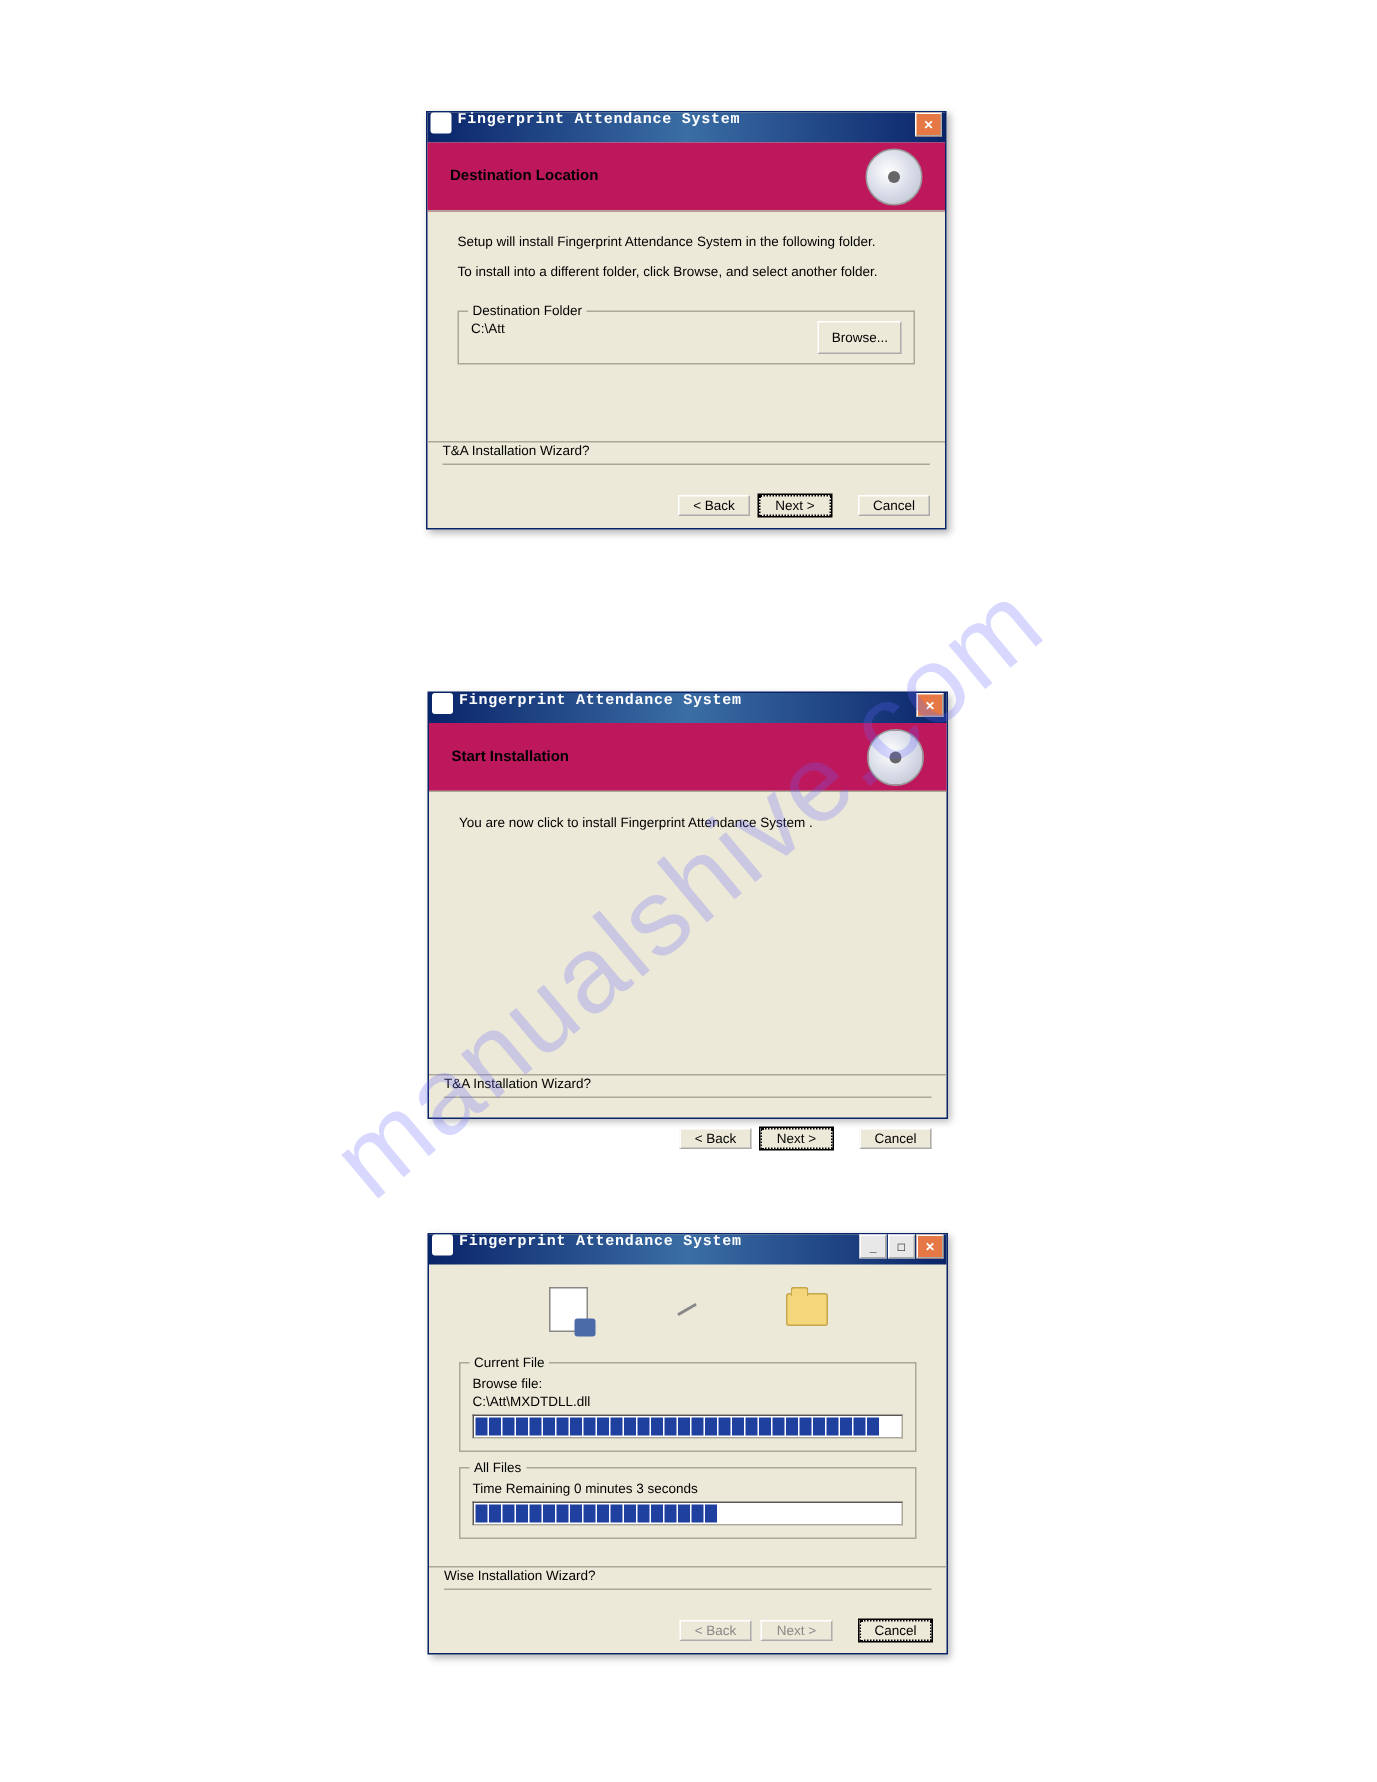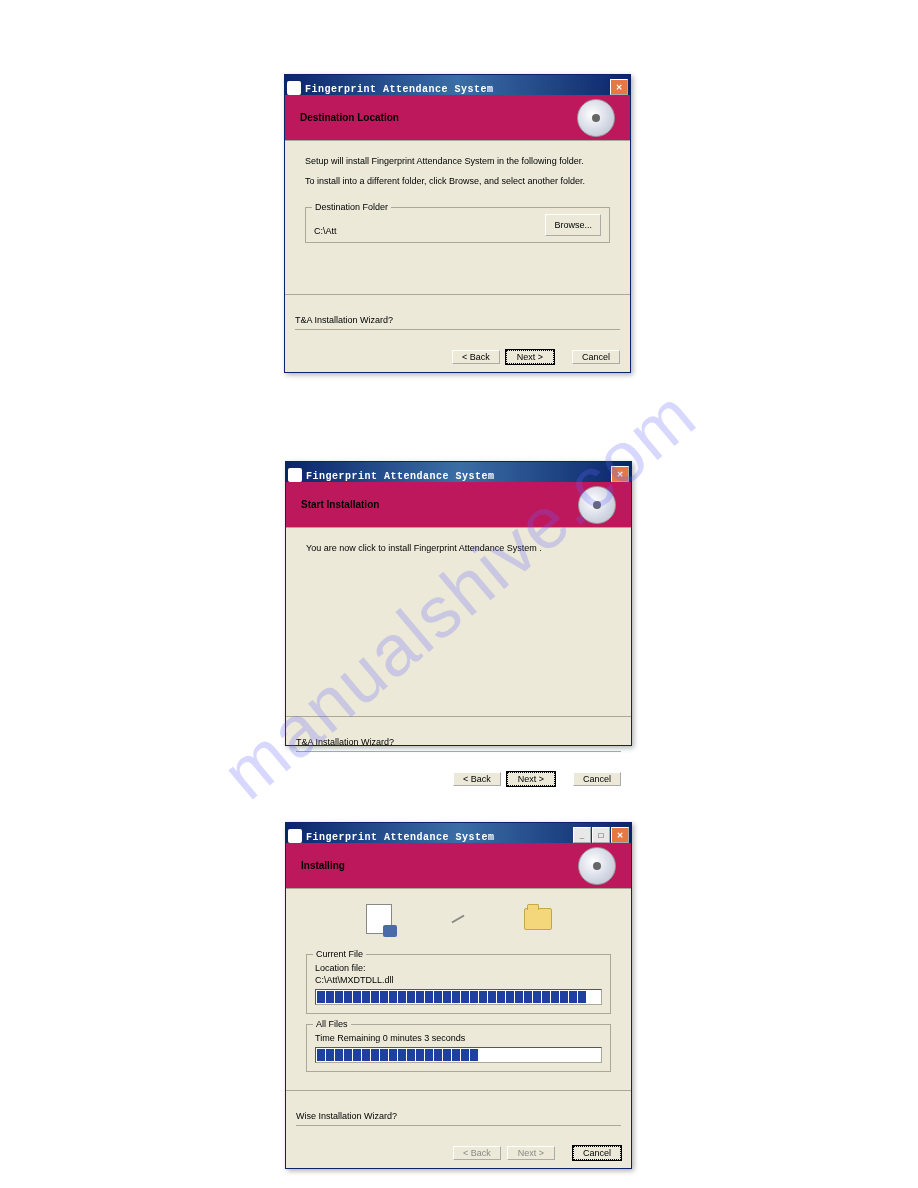--- a/index.html
+++ b/index.html
@@ -32,21 +32,21 @@
   background: #ece9d8;
   border: 1px solid #0a246a;
   box-shadow: 2px 2px 5px rgba(0,0,0,0.3);
 }
 
 .titlebar {
   background: linear-gradient(to right, #0a246a, #3b6ea5, #0a246a);
   color: white;
   height: 20px;
   display: flex;
-  align-items: flex-end;
+  align-items: flex-start;
   font-size: 10px;
   font-weight: bold;
   padding: 0 2px;
 }
 
 .titlebar-icon {
   width: 14px;
   height: 14px;
   margin-right: 4px;
   background: #fff;
@@ -143,38 +143,38 @@
   top: -6px;
   left: 6px;
   background: #ece9d8;
   padding: 0 3px;
   font-size: 9px;
 }
 
 .dest-folder-content {
   display: flex;
   justify-content: space-between;
-  align-items: flex-end;
+  align-items: flex-start;
 }
 
 .dest-path {
   font-size: 9px;
 }
 
 .browse-btn {
   padding: 5px 8px;
   font-size: 9px;
   background: #ece9d8;
   border: 1px outset #fff;
   cursor: pointer;
 }
 
 .footer-area {
   border-top: 1px solid #aca899;
-  padding: 20px 10px 8px 10px;
+  padding: 0 10px 8px 10px;
 }
 
 .footer-label {
   font-size: 9px;
   margin-bottom: 4px;
 }
 
 .button-row {
   display: flex;
   justify-content: flex-end;
@@ -365,32 +365,28 @@
 <div class="dialog" id="dialog3">
   <div class="titlebar">
     <div class="titlebar-icon"></div>
     <div class="titlebar-text">Fingerprint Attendance System</div>
     <div class="titlebar-buttons">
       <div class="titlebar-btn">_</div>
       <div class="titlebar-btn">□</div>
       <div class="titlebar-btn close-btn">✕</div>
     </div>
   </div>
-  <div class="header-area">
-    <div class="header-title">Installing</div>
-    <div class="cd-icon"></div>
-  </div>
   <div class="content-area" style="padding-top:5px;min-height:auto">
     <div class="icon-row">
       <div class="doc-icon"></div>
       <div class="pen-icon"></div>
       <div class="folder-icon"></div>
     </div>
     <div class="progress-group" data-legend="Current File">
-      <div class="progress-text">Location file:</div>
+      <div class="progress-text">Browse file:</div>
       <div class="progress-text">C:\Att\MXDTDLL.dll</div>
       <div class="progress-bar" id="pb1">
           <div class="progress-block"></div>
           <div class="progress-block"></div>
           <div class="progress-block"></div>
           <div class="progress-block"></div>
           <div class="progress-block"></div>
           <div class="progress-block"></div>
           <div class="progress-block"></div>
           <div class="progress-block"></div>

